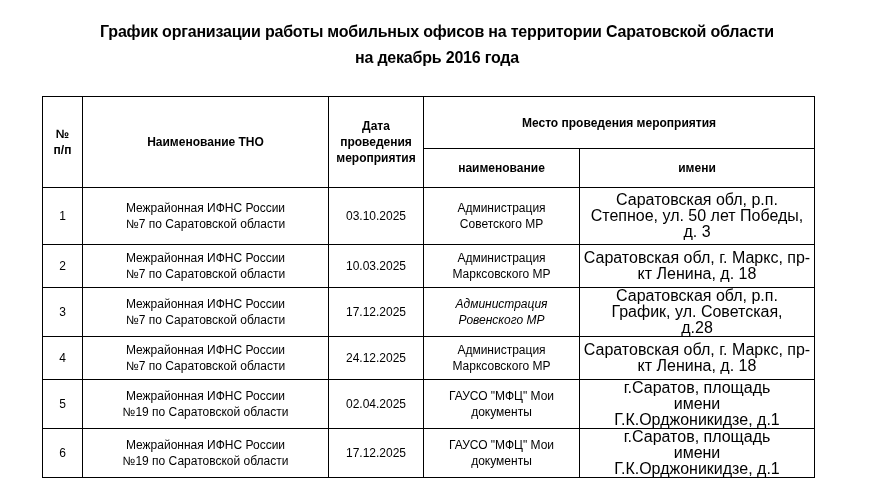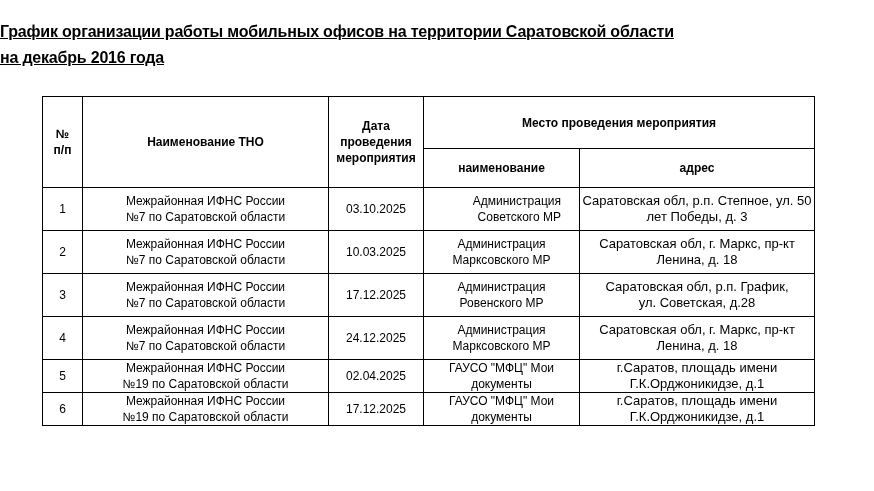--- a/index.html
+++ b/index.html
@@ -12,25 +12,24 @@
       height: 491px;
       position: relative;
       overflow: hidden;
       font-family: "Liberation Sans", "DejaVu Sans", sans-serif;
       color: #000;
     }
     .title {
       position: absolute;
       left: 0;
       width: 874px;
-      text-align: left;
+      text-align: center;
       font-weight: bold;
       font-size: 16px;
       letter-spacing: -0.2px;
-      text-decoration: underline;
     }
     .title.l1 { top: 23px; }
     .title.l2 { top: 49px; }
 
     table.schedule {
       position: absolute;
       left: 42px;
       top: 96px;
       border-collapse: collapse;
       table-layout: fixed;
@@ -50,21 +49,21 @@
     col.c-num  { width: 40px; }
     col.c-tno  { width: 246px; }
     col.c-date { width: 95px; }
     col.c-name { width: 156px; }
     col.c-addr { width: 235px; }
 
     tr.h1 { height: 52px; }
     tr.h2 { height: 39px; }
     tr.r-tall { height: 43px; }
     tr.r-short { height: 33px; }
-    td.addr { font-size: 13px; }
+    td.addr { font-size: 16px; }
   </style>
 </head>
 <body>
 
 <div class="title l1">График организации работы мобильных офисов на территории Саратовской области</div>
 <div class="title l2">на декабрь 2016 года</div>
 
 <table class="schedule">
   <colgroup>
     <col class="c-num">
@@ -86,44 +85,44 @@
       </th>
       <th colspan="2">
         <span>Место проведения мероприятия</span>
       </th>
     </tr>
     <tr class="h2">
       <th>
         <span>наименование</span>
       </th>
       <th>
-        <span>адрес</span>
+        <span>имени</span>
       </th>
     </tr>
   </thead>
   <tbody>
     <tr class="r-tall">
       <td>1</td>
       <td style="padding:0 40px;">Межрайонная ИФНС России №7 по Саратовской области</td>
       <td>03.10.2025</td>
-      <td style="padding:0 18px;text-align:right;">Администрация Советского МР</td>
+      <td style="padding:0 18px;">Администрация Советского МР</td>
       <td class="addr">Саратовская обл, р.п. Степное, ул. 50 лет Победы, д. 3</td>
     </tr>
     <tr class="r-tall">
       <td>2</td>
       <td style="padding:0 40px;">Межрайонная ИФНС России №7 по Саратовской области</td>
       <td>10.03.2025</td>
       <td style="padding:0 18px;">Администрация Марксовского МР</td>
       <td class="addr">Саратовская обл, г. Маркс, пр-кт Ленина, д. 18</td>
     </tr>
     <tr class="r-tall">
       <td>3</td>
       <td style="padding:0 40px;">Межрайонная ИФНС России №7 по Саратовской области</td>
       <td>17.12.2025</td>
-      <td style="padding:0 18px;">Администрация Ровенского МР</td>
+      <td style="padding:0 18px;font-style:italic;">Администрация Ровенского МР</td>
       <td class="addr" style="padding:0 20px;">Саратовская обл, р.п. График, ул. Советская, д.28</td>
     </tr>
     <tr class="r-tall">
       <td>4</td>
       <td style="padding:0 40px;">Межрайонная ИФНС России №7 по Саратовской области</td>
       <td>24.12.2025</td>
       <td style="padding:0 18px;">Администрация Марксовского МР</td>
       <td class="addr">Саратовская обл, г. Маркс, пр-кт Ленина, д. 18</td>
     </tr>
     <tr class="r-short">

